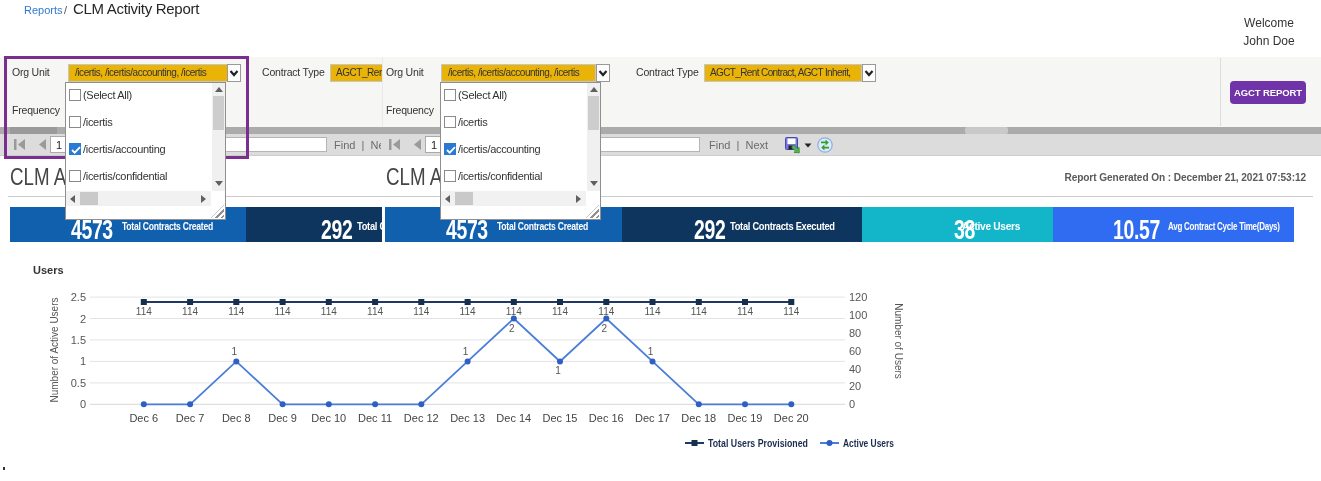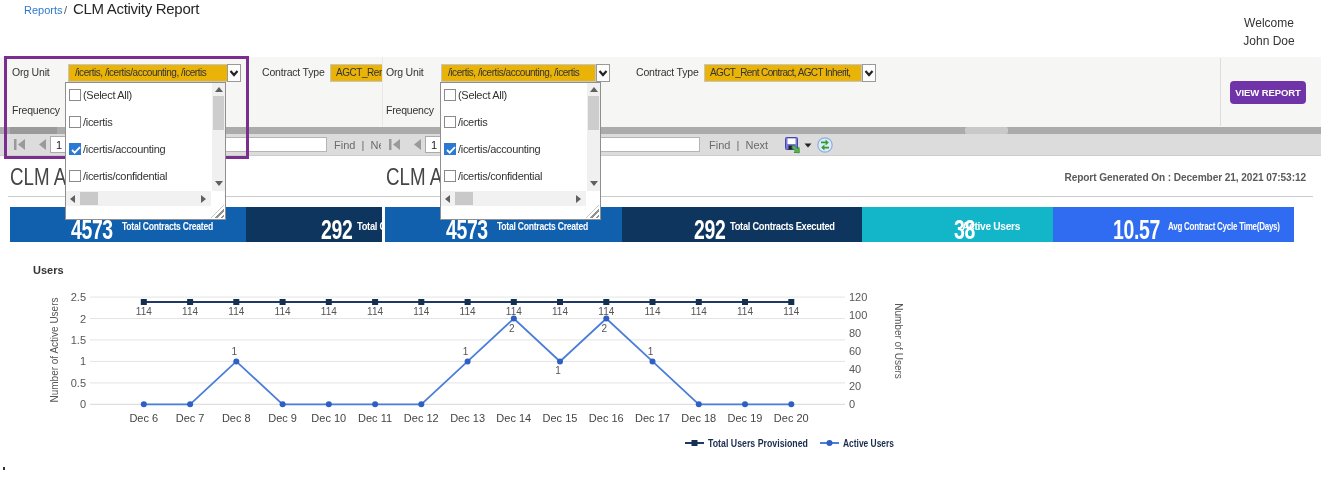--- a/index.html
+++ b/index.html
@@ -47,21 +47,21 @@
   <div class="abs lbl" style="left:386px; top:47px;">Frequency</div>
   <div class="abs lbl" style="left:636px; top:9px;">Contract Type</div>
   <div class="abs tbox" style="left:704px; top:7px; width:158px; height:18px; line-height:16px; padding-left:5px; white-space:nowrap; overflow:hidden; letter-spacing:-0.62px;">AGCT_Rent Contract, AGCT Inherit,</div>
   <div class="abs" style="left:862px; top:7px; width:14px; height:18px; background:#fdfdfd; border:1px solid #999;">
     <svg width="12" height="16" viewBox="0 0 12 16">
         <path d="M2.5 6 L6 10 L9.5 6" fill="none" stroke="#222" stroke-width="2.2"></path>
       </svg>
   </div>
 </div>
 
-<div class="abs" style="left:1230px; top:81px; width:76px; height:23px; background:#7134a8; border-radius:4px; color:#fff; font-size:9.5px; font-weight:bold; text-align:center; line-height:23px; letter-spacing:-0.1px; z-index:2;">VIEW REPORT</div>
+<div class="abs" style="left:1230px; top:81px; width:76px; height:23px; background:#7134a8; border-radius:4px; color:#fff; font-size:9.5px; font-weight:bold; text-align:center; line-height:23px; letter-spacing:-0.1px; z-index:2;">AGCT REPORT</div>
 
 <div class="abs" style="left:0; top:127px; width:1321px; height:7px; background:#ababab;"></div>
 <div class="abs" style="left:10px; top:127px; width:47px; height:7px; background:#9a9a9a;"></div>
 <div class="abs" style="left:965px; top:127px; width:43px; height:7px; background:#c9c9c9; border-radius:2px;">
   <svg width="43" height="7">
       <path d="M19 5 L21.5 2 L24 5 Z" fill="#666"></path>
     </svg>
 </div>
 
 <div class="abs" style="left:0; top:134px; width:1321px; height:22px; background:#dcdcdc; border-bottom:1px solid #cdcdcd;"></div>

